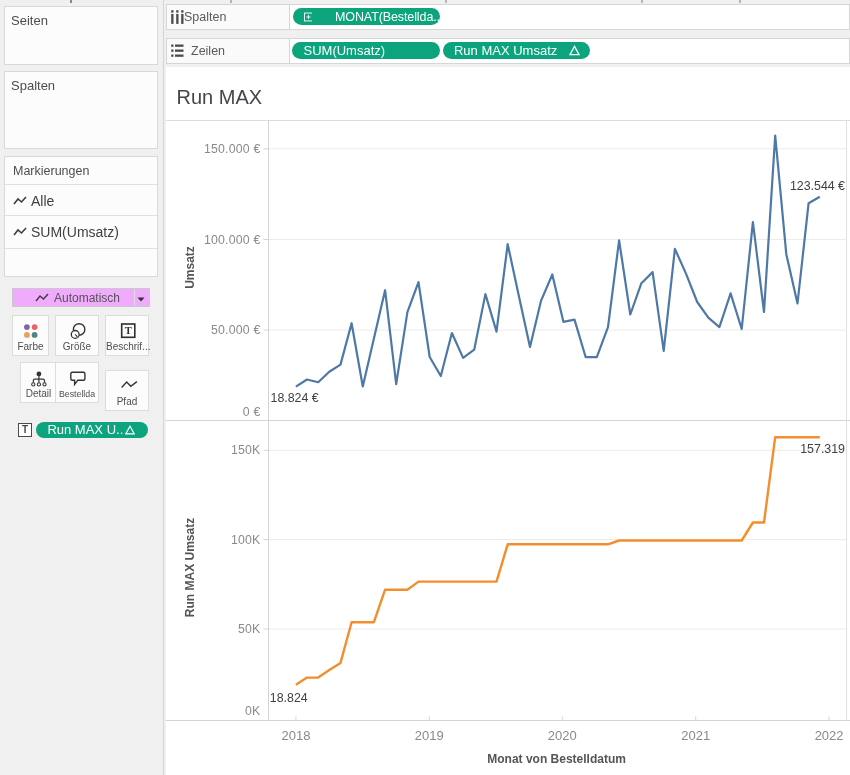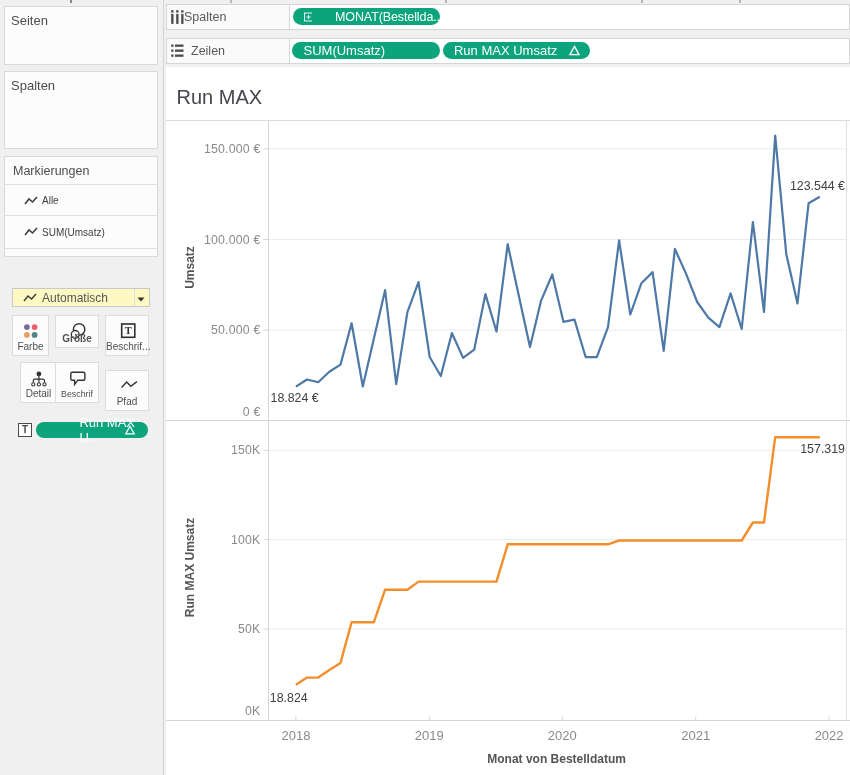--- a/index.html
+++ b/index.html
@@ -4,21 +4,21 @@
 <style>
 * { margin:0; padding:0; box-sizing:border-box; }
 body { width:850px; height:775px; background:#f0f0f0; font-family:"Liberation Sans", sans-serif; overflow:hidden; position:relative; }
 .abs { position:absolute; }
 .panel { position:absolute; background:#fcfcfc; border:1px solid #d9d9d9; }
 .ptitle { color:#4d4d4d; font-size:13px; }
 .pill { position:absolute; background:#0ba47c; border-radius:9px; color:#fff; display:flex; align-items:center; font-size:13px; }
 .shelfrow { position:absolute; left:166px; width:684px; height:26px; background:#ffffff; border:1px solid #d6d6d6; }
 .shelflabel { position:absolute; left:0; top:0; width:123px; height:24px; background:#fafafa; border-right:1px solid #d6d6d6; display:flex; align-items:center; }
 .shelftext { color:#5a5a5a; font-size:12.5px; }
-.mrow { position:absolute; left:11px; width:100%; display:flex; align-items:center; color:#3f3f3f; font-size:10px; }
+.mrow { position:absolute; left:0; width:100%; display:flex; align-items:center; color:#3f3f3f; font-size:14px; }
 .btn { position:absolute; background:#fcfcfc; border:1px solid #dcdcdc; }
 .btnlabel { position:absolute; bottom:3.5px; width:100%; text-align:center; font-size:10px; color:#4f4f4f; }
 </style>
 </head>
 <body>
 
 <div class="abs" style="left:70px;top:0;width:2px;height:3px;background:#8a8a8a"></div>
 <div class="abs" style="left:230px;top:0;width:2px;height:3px;background:#b5b5b5"></div>
 <div class="abs" style="left:445px;top:0;width:2px;height:3px;background:#b5b5b5"></div>
 <div class="abs" style="left:641px;top:0;width:2px;height:3px;background:#b5b5b5"></div>
@@ -27,60 +27,60 @@
 <div class="abs" style="left:163px;top:0;width:1px;height:775px;background:#d4d4d4"></div>
 
 <div class="panel" style="left:4px;top:6px;width:154px;height:59px;">
   <div class="ptitle" style="position:absolute;left:6px;top:5.5px;">Seiten</div>
 </div>
 
 <div class="panel" style="left:4px;top:71px;width:154px;height:78px;">
   <div class="ptitle" style="position:absolute;left:6px;top:5.5px;">Spalten</div>
 </div>
 
-<div class="panel" style="left:4px;top:156px;width:154px;height:101px;">
+<div class="panel" style="left:4px;top:156px;width:154px;height:121px;">
   <div style="position:absolute;left:8px;top:7px;color:#4d4d4d;font-size:12.5px;">Markierungen</div>
   <div class="abs" style="left:0;top:27px;width:152px;height:1px;background:#e0e0e0"></div>
   <div class="mrow" style="top:28px;height:31px;">
     <svg width="14" height="10" style="margin-left:8px" viewBox="0 0 14 10">
         <path d="M1,8 L5,3 L8.5,6 L13,1" fill="none" stroke="#3f3f3f" stroke-width="1.6"></path>
       </svg>
     <span style="margin-left:4px;">Alle</span>
   </div>
   <div class="abs" style="left:0;top:58px;width:152px;height:1px;background:#e0e0e0"></div>
   <div class="mrow" style="top:59px;height:32px;">
     <svg width="14" height="10" style="margin-left:8px" viewBox="0 0 14 10">
         <path d="M1,8 L5,3 L8.5,6 L13,1" fill="none" stroke="#3f3f3f" stroke-width="1.6"></path>
       </svg>
     <span style="margin-left:4px;">SUM(Umsatz)</span>
   </div>
   <div class="abs" style="left:0;top:91px;width:152px;height:1px;background:#e0e0e0"></div>
 </div>
 
-<div class="abs" style="left:12px;top:288px;width:138px;height:19px;background:#fef9c3;border:1px solid #c9c9c9;display:flex;align-items:center;">
+<div class="abs" style="left:12px;top:288px;width:138px;height:19px;background:#f0abfc;border:1px solid #c9c9c9;display:flex;align-items:center;padding-left:12px;">
   <svg width="14" height="10" style="margin-left:10px" viewBox="0 0 14 10">
       <path d="M1,8 L5,3 L8.5,6 L13,1" fill="none" stroke="#3f3f3f" stroke-width="1.5"></path>
     </svg>
   <span style="margin-left:5px;font-size:12px;color:#555;">Automatisch</span>
   <div style="position:absolute;right:14px;top:0;width:1px;height:17px;background:#dedede"></div>
   <svg width="8" height="5" style="position:absolute;right:4px;top:7.5px;" viewBox="0 0 8 5">
       <path d="M0.5,0.5 L7.5,0.5 L4,4.5 Z" fill="#333"></path>
     </svg>
 </div>
 
 <div class="btn" style="left:12px;top:315px;width:37px;height:41px;text-decoration:underline;">
   <svg width="37" height="41" viewBox="0 0 37 41" style="position:absolute;top:0;left:0;">
     <circle cx="13.9" cy="11.1" r="2.9" fill="#7b6a9e"></circle>
     <circle cx="21.6" cy="11.1" r="2.9" fill="#ed5f6c"></circle>
     <circle cx="13.9" cy="18.9" r="2.9" fill="#eb9d62"></circle>
     <circle cx="21.6" cy="18.9" r="2.9" fill="#4f8585"></circle>
   </svg>
   <div class="btnlabel">Farbe</div>
 </div>
-<div class="btn" style="left:55px;top:315px;width:44px;height:33px;font-weight:bold;">
+<div class="btn" style="left:55px;top:315px;width:44px;height:41px;">
   <svg width="44" height="41" viewBox="0 0 44 41" style="position:absolute;top:0;left:0;">
     <circle cx="23.1" cy="13.4" r="5.7" fill="none" stroke="#333" stroke-width="1.4"></circle>
     <circle cx="19.2" cy="18.4" r="3.9" fill="#fcfcfc" stroke="#333" stroke-width="1.3"></circle>
     <path d="M19.2,18.4 L21.3,20.8" stroke="#333" stroke-width="1.1"></path>
   </svg>
   <div class="btnlabel">Größe</div>
 </div>
 <div class="btn" style="left:105px;top:315px;width:44px;height:41px;">
   <svg width="44" height="41" viewBox="0 0 44 41" style="position:absolute;top:0;left:0;">
     <rect x="15.7" y="8" width="13.1" height="13.3" fill="none" stroke="#2e2e2e" stroke-width="1.6"></rect>
@@ -95,33 +95,33 @@
     <circle cx="12.3" cy="21.4" r="1.6" fill="none" stroke="#333" stroke-width="1.1"></circle>
     <circle cx="17.9" cy="21.4" r="1.6" fill="none" stroke="#333" stroke-width="1.1"></circle>
     <circle cx="23.5" cy="21.4" r="1.6" fill="none" stroke="#333" stroke-width="1.1"></circle>
   </svg>
   <div class="btnlabel">Detail</div>
 </div>
 <div class="btn" style="left:55px;top:362px;width:44px;height:41px;">
   <svg width="44" height="41" viewBox="0 0 44 41" style="position:absolute;top:0;left:0;">
     <path d="M16.3,9.3 L27.4,9.3 Q28.9,9.3 28.9,10.8 L28.9,15.7 Q28.9,17.2 27.4,17.2 L21.8,17.2 L18.6,21.4 L18.6,17.2 L16.3,17.2 Q14.8,17.2 14.8,15.7 L14.8,10.8 Q14.8,9.3 16.3,9.3 Z" fill="none" stroke="#333" stroke-width="1.4"></path>
   </svg>
-  <div class="btnlabel" style="font-size:8.8px;">Beschrif</div>
+  <div class="btnlabel" style="font-size:8.8px;">Bestellda</div>
 </div>
 <div class="btn" style="left:105px;top:362px;width:44px;height:41px;margin-top:8px;">
   <svg width="44" height="41" viewBox="0 0 44 41" style="position:absolute;top:0;left:0;">
     <path d="M15.6,16.4 L20.7,11.1 L24.8,15.2 L30.9,10.6" fill="none" stroke="#333" stroke-width="1.4"></path>
   </svg>
   <div class="btnlabel">Pfad</div>
 </div>
 
 <div class="abs" style="left:18px;top:423px;width:14px;height:14px;border:1.3px solid #4a4a4a;background:#fff;">
   <div style="width:100%;text-align:center;font-size:10px;font-weight:bold;color:#4a4a4a;line-height:12px;">T</div>
 </div>
-<div class="pill" style="left:36px;top:421.5px;width:112px;height:16.5px;padding-left:32px;">
+<div class="pill" style="left:36px;top:421.5px;width:112px;height:16.5px;">
   <span style="margin-left:11.4px;">Run MAX U..</span>
   <svg width="10" height="10" style="position:absolute;right:13.5px;top:3.2px;" viewBox="0 0 10 10">
       <path d="M5,1.2 L9.2,8.8 L0.8,8.8 Z" fill="none" stroke="#fff" stroke-width="1.2"></path>
     </svg>
 </div>
 
 <div class="shelfrow" style="top:4px;">
   <div class="shelflabel">
     <svg width="13" height="14" style="margin-left:4px" viewBox="0 0 13 14">
       <rect x="0.2" y="0.2" width="2.3" height="2.4" fill="#4a4a4a"></rect>

